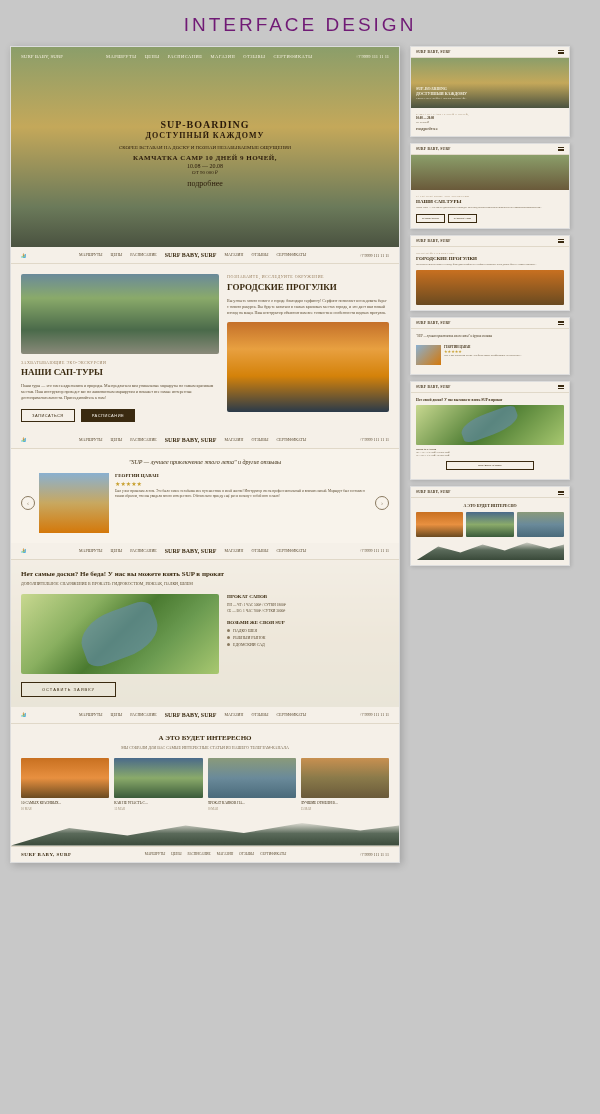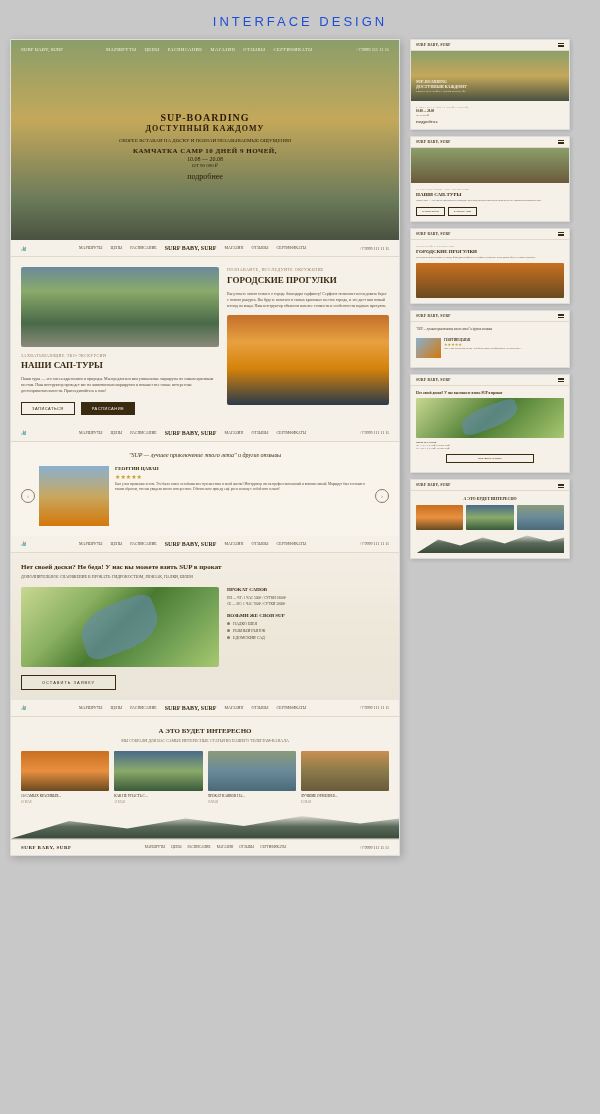--- a/index.html
+++ b/index.html
@@ -12,24 +12,24 @@
     }
 
     
     .page-title-bar {
       text-align: center;
       padding: 14px 0 10px;
       background: #c8c8c8;
     }
     .page-title-bar h1 {
       font-family: Arial, sans-serif;
-      font-size: 13px;
+      font-size: 19px;
       font-weight: 400;
       letter-spacing: 3px;
-      color: #1d4ed8;
+      color: #701a75;
       text-transform: uppercase;
     }
 
     
     .main-container {
       display: flex;
       gap: 10px;
       padding: 0 10px 20px;
     }
 
@@ -761,21 +761,21 @@
         <span style="font-size:6px;font-weight:bold;color:#3a2a10">SURF BABY, SURF</span>
         <span style="font-size:4px;color:#5a4a30">МАГАЗИН</span>
         <span style="font-size:4px;color:#5a4a30">ОТЗЫВЫ</span>
         <span style="font-size:4px;color:#5a4a30">СЕРТИФИКАТЫ</span>
       </div>
       <span style="font-size:4px;color:#5a4a30">+7 9999 111 11 11</span>
     </div>
 
     <div class="rental-section">
       <div class="rental-overlay">
-        <div class="rental-title">Нет своей доски? Не беда! У нас вы можете взять SUP в прокат</div>
+        <div class="rental-title">Нет самые доски? Не беда! У нас вы можете взять SUP в прокат</div>
         <div class="rental-subtitle">ДОПОЛНИТЕЛЬНОЕ СНАРЯЖЕНИЕ В ПРОКАТЕ: ГИДРОКОСТЮМ, РЮКЗАК, ПАЛКИ, ШЛЕМ</div>
         <div class="rental-map-area">
           <div class="rental-map">
             <div class="map-river"></div>
           </div>
           <div class="rental-info">
             <div class="rental-price-title">ПРОКАТ САПОВ</div>
             <div class="rental-price-row">ПН — ЧТ: 1 ЧАС 500₽ / СУТКИ 1800₽</div>
             <div class="rental-price-row">СБ — ВС: 1 ЧАС 700₽ / СУТКИ 3000₽</div>
             <div class="rental-points">

